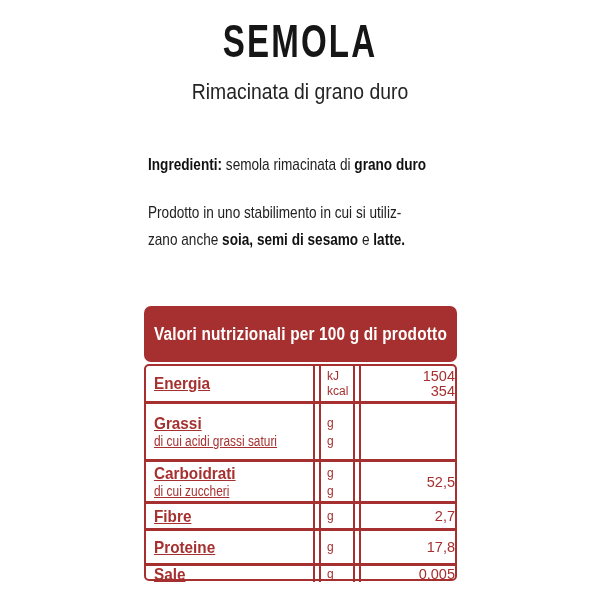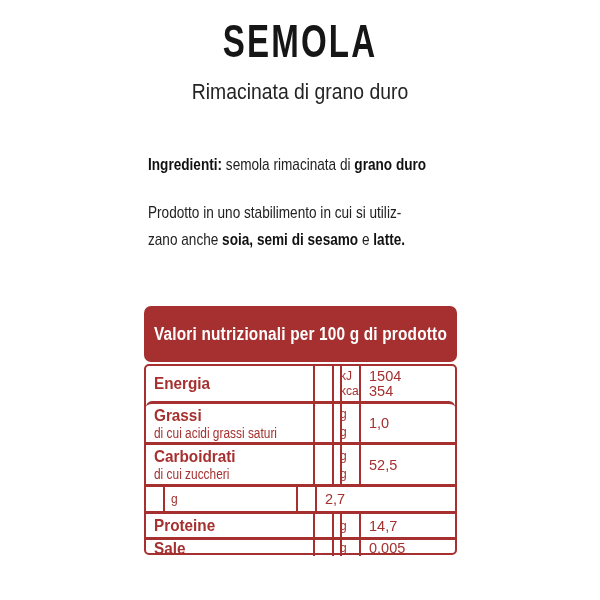--- a/index.html
+++ b/index.html
@@ -38,31 +38,31 @@
     border-radius: 7px; color: #fff; display: flex; align-items: center; justify-content: center;
   }
   .nheader span {
     font-size: 17.5px; font-weight: 700; white-space: nowrap;
     transform: scaleX(0.88); transform-origin: 50% 50%; letter-spacing: 0.2px;
   }
   .nbody { border: 2px solid var(--accent); border-radius: 5px; background: #fff; }
   .nrow { display: grid; grid-template-columns: 169px 44px 1fr; }
   .nrow + .nrow { border-top: 3px solid var(--accent); }
   .ncell { display: flex; flex-direction: column; justify-content: center; color: var(--accent); }
-  .nlabel { padding-left: 8px; border-right: 2px solid var(--accent); overflow: hidden; }
-  .nunit  { padding-left: 6px; margin: 0 17px; border-left: 2px solid var(--accent); border-right: 2px solid var(--accent); }
-  .nvalue { text-align: left; border-left: 2px solid var(--accent); padding-left: 8px; }
+  .nlabel { padding-left: 8px; border-right: 2px solid var(--accent); overflow: hidden; text-decoration: underline; }
+  .nunit  { padding-left: 6px; margin: 0 4px; border-left: 2px solid var(--accent); border-right: 2px solid var(--accent); }
+  .nvalue { text-align: right; border-left: 2px solid var(--accent); }
   .main { font-size: 17px; font-weight: 700; line-height: 19px; white-space: nowrap;
           transform: scaleX(0.9); transform-origin: 0 50%; }
   .sub  { font-size: 14px; font-weight: 400; line-height: 16px; white-space: nowrap;
           transform: scaleX(0.85); transform-origin: 0 50%; }
   .uline { font-size: 12px; font-weight: 400; }
   .vline { font-size: 14.5px; font-weight: 400; }
-  .r0 { height: 35px; } .r1 { height: 41px; border-radius: 6px; } .r2 { height: 42px; }
-  .r3 { height: 27px; } .r4 { height: 26px; } .r5 { height: 16px; }
+  .r0 { height: 35px; } .r1 { height: 58px; } .r2 { height: 42px; }
+  .r3 { height: 27px; } .r4 { height: 35px; } .r5 { height: 16px; }
   .dual-sm .uline, .dual-sm .vline { line-height: 15px; }
   .dual-lg .uline, .dual-lg .vline { line-height: 18px; }
 </style>
 </head>
 <body>
 
 <div class="page">
 
   <div class="title">SEMOLA</div>
   <div class="subtitle">Rimacinata di grano duro</div>
@@ -94,56 +94,58 @@
       <div class="nrow r1 dual-lg">
         <div class="ncell nlabel">
           <div class="main">Grassi</div>
           <div class="sub">di cui acidi grassi saturi</div>
         </div>
         <div class="ncell nunit">
           <div class="uline">g</div>
           <div class="uline">g</div>
         </div>
         <div class="ncell nvalue">
-          <div class="vline">1,0</div>
         </div>
       </div>
 
       <div class="nrow r2 dual-lg">
         <div class="ncell nlabel">
           <div class="main">Carboidrati</div>
           <div class="sub">di cui zuccheri</div>
         </div>
         <div class="ncell nunit">
           <div class="uline">g</div>
           <div class="uline">g</div>
         </div>
         <div class="ncell nvalue">
           <div class="vline">52,5</div>
         </div>
       </div>
 
       <div class="nrow r3">
+        <div class="ncell nlabel">
+          <div class="main">Fibre</div>
+        </div>
         <div class="ncell nunit">
           <div class="uline">g</div>
         </div>
         <div class="ncell nvalue">
           <div class="vline">2,7</div>
         </div>
       </div>
 
       <div class="nrow r4">
         <div class="ncell nlabel">
           <div class="main">Proteine</div>
         </div>
         <div class="ncell nunit">
           <div class="uline">g</div>
         </div>
         <div class="ncell nvalue">
-          <div class="vline">14,7</div>
+          <div class="vline">17,8</div>
         </div>
       </div>
 
       <div class="nrow r5">
         <div class="ncell nlabel">
           <div class="main">Sale</div>
         </div>
         <div class="ncell nunit">
           <div class="uline">g</div>
         </div>

